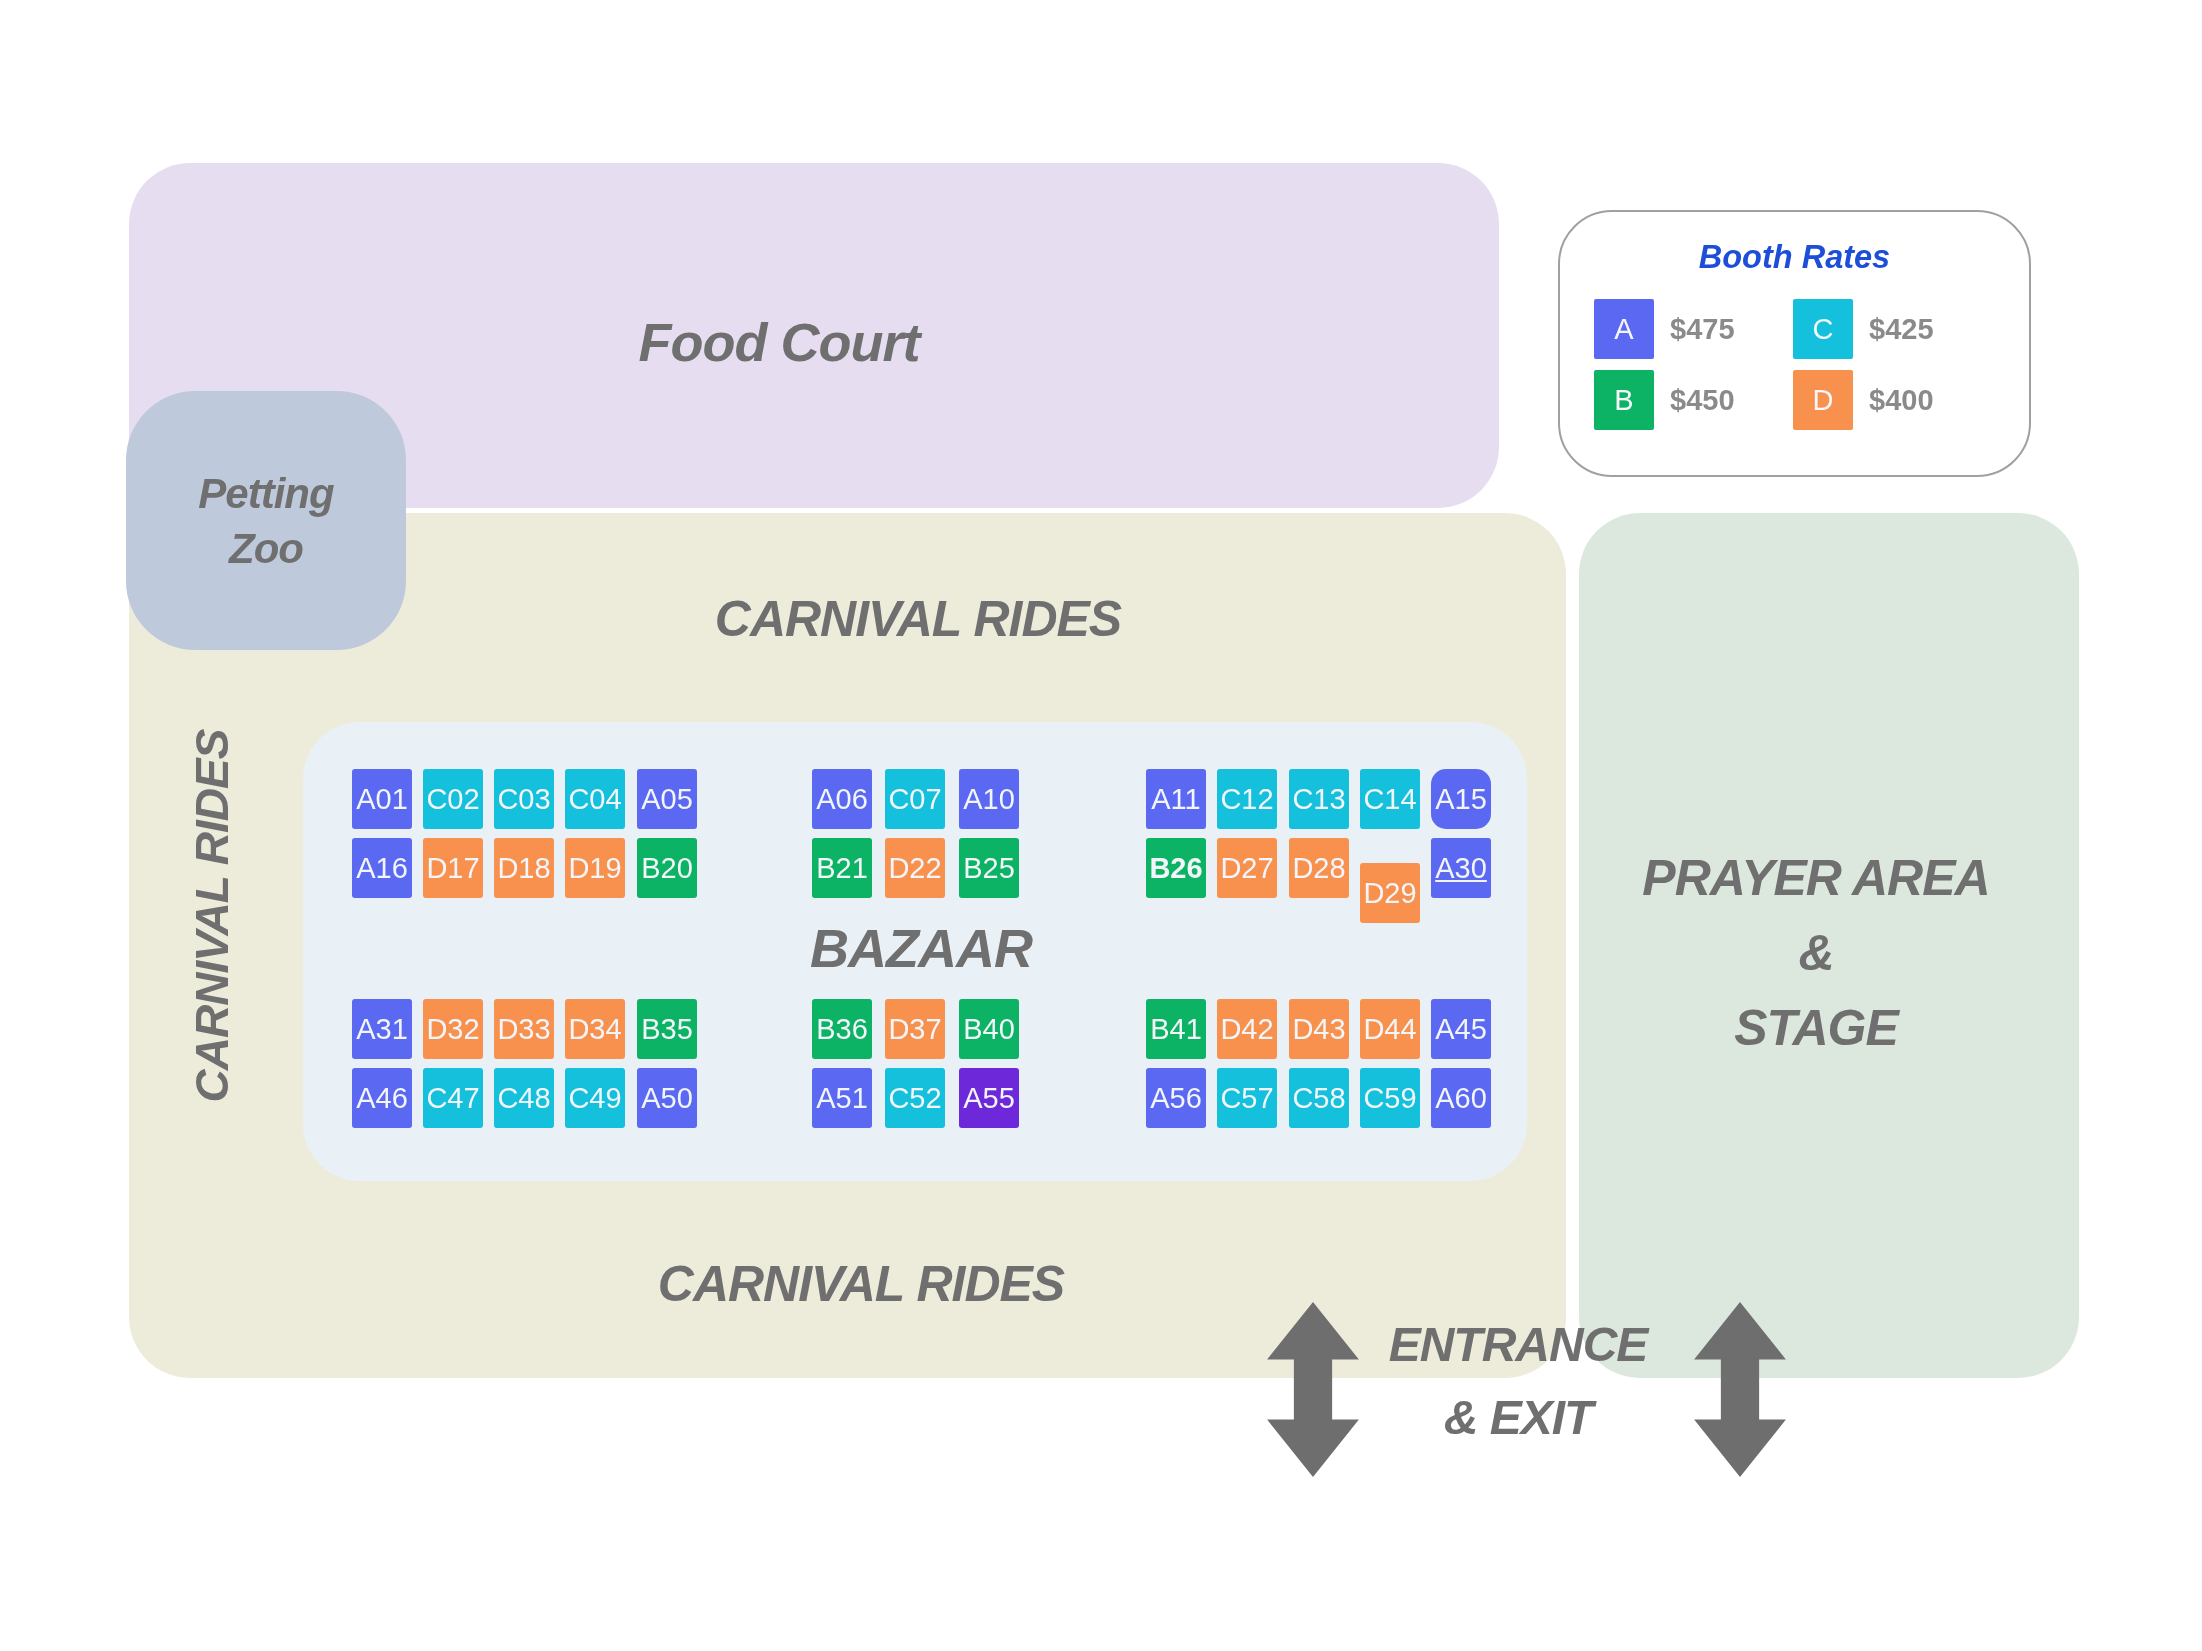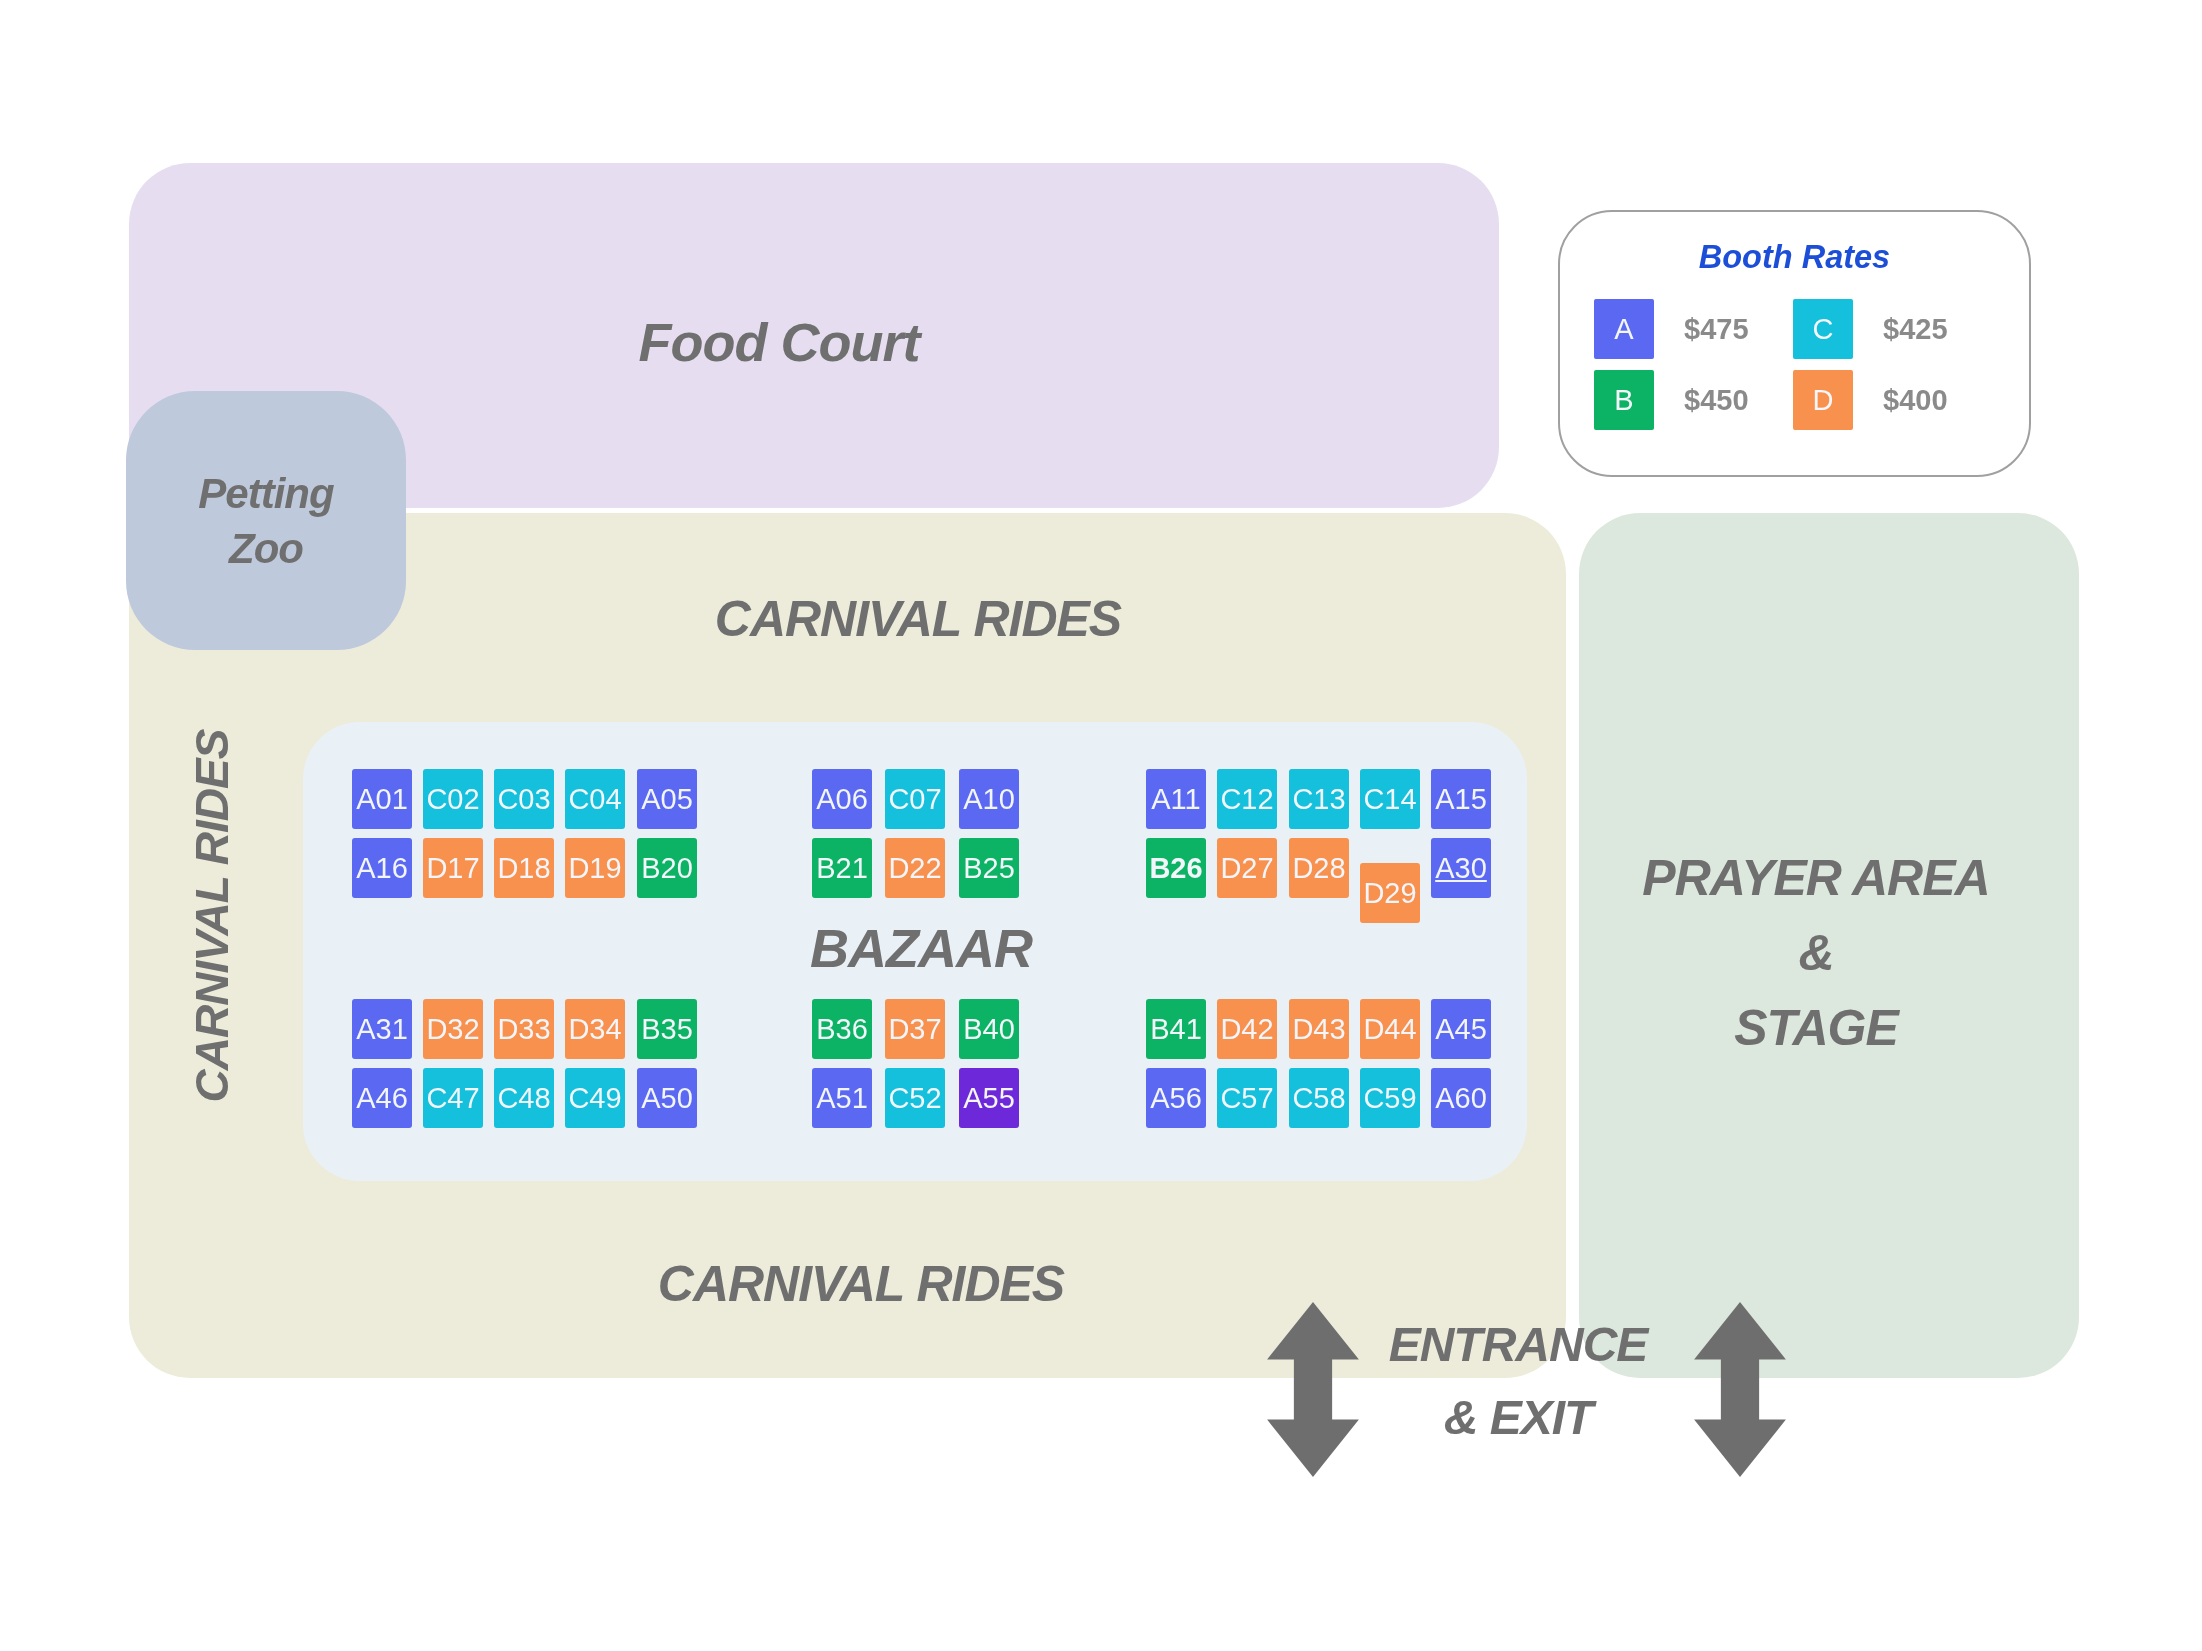--- a/index.html
+++ b/index.html
@@ -34,21 +34,21 @@
     position:absolute;left:0;top:27px;width:100%;text-align:center;
     font-weight:bold;font-style:italic;font-size:32.5px;color:#1d4ed8;
   }
   .legend-item{position:absolute;display:flex;align-items:center;}
   .li-a{left:34px;top:87px;} .li-c{left:233px;top:87px;}
   .li-b{left:34px;top:158px;} .li-d{left:233px;top:158px;}
   .swatch{
     width:60px;height:60px;display:flex;align-items:center;justify-content:center;
     color:#F4F6FA;font-size:29px;border-radius:1.9px;
   }
-  .price{margin-left:30px;font-size:29px;font-weight:bold;color:#8A8A8A;}
+  .price{margin-left:16px;font-size:29px;font-weight:bold;color:#8A8A8A;}
   .booth{
     position:absolute;width:60px;height:60px;border-radius:2.9px;
     display:flex;align-items:center;justify-content:center;
     color:#F2F5FA;font-size:29px;font-weight:normal;
   }
   .arrow{position:absolute;width:92px;height:175px;}
   .arrow-left{left:1267px;top:1302px;}
   .arrow-right{left:1694px;top:1302px;}
 </style>
 </head>
@@ -95,21 +95,21 @@
       <div class="booth" style="left: 812px; top: 769px; width: 60px; height: 60px; background: rgb(90, 104, 242);">A06</div>
       <div class="booth" style="left: 885px; top: 769px; width: 60px; height: 60px; background: rgb(20, 192, 220);">C07</div>
       <div class="booth" style="left: 959px; top: 769px; width: 60px; height: 60px; background: rgb(90, 104, 242);">A10</div>
       <div class="booth" style="left: 812px; top: 838px; width: 60px; height: 60px; background: rgb(12, 179, 100);">B21</div>
       <div class="booth" style="left: 885px; top: 838px; width: 60px; height: 60px; background: rgb(248, 145, 78);">D22</div>
       <div class="booth" style="left: 959px; top: 838px; width: 60px; height: 60px; background: rgb(12, 179, 100);">B25</div>
       <div class="booth" style="left: 1146px; top: 769px; width: 60px; height: 60px; background: rgb(90, 104, 242);">A11</div>
       <div class="booth" style="left: 1217px; top: 769px; width: 60px; height: 60px; background: rgb(20, 192, 220);">C12</div>
       <div class="booth" style="left: 1289px; top: 769px; width: 60px; height: 60px; background: rgb(20, 192, 220);">C13</div>
       <div class="booth" style="left: 1360px; top: 769px; width: 60px; height: 60px; background: rgb(20, 192, 220);">C14</div>
-      <div class="booth" style="left: 1431px; top: 769px; width: 60px; height: 60px; background: rgb(90, 104, 242);">A15</div>
+      <div class="booth" style="left: 1431px; top: 769px; width: 60px; height: 60px; background: rgb(90, 104, 242); border-radius: 15px;">A15</div>
       <div class="booth" style="left: 1146px; top: 838px; width: 60px; height: 60px; background: rgb(12, 179, 100); font-weight: bold;">B26</div>
       <div class="booth" style="left: 1217px; top: 838px; width: 60px; height: 60px; background: rgb(248, 145, 78);">D27</div>
       <div class="booth" style="left: 1289px; top: 838px; width: 60px; height: 60px; background: rgb(248, 145, 78);">D28</div>
       <div class="booth" style="left: 1360px; top: 838px; width: 60px; height: 60px; background: rgb(248, 145, 78); margin-top: 25px;">D29</div>
       <div class="booth" style="left: 1431px; top: 838px; width: 60px; height: 60px; background: rgb(90, 104, 242); text-decoration: underline;">A30</div>
       <div class="booth" style="left: 352px; top: 999px; width: 60px; height: 60px; background: rgb(90, 104, 242);">A31</div>
       <div class="booth" style="left: 423px; top: 999px; width: 60px; height: 60px; background: rgb(248, 145, 78);">D32</div>
       <div class="booth" style="left: 494px; top: 999px; width: 60px; height: 60px; background: rgb(248, 145, 78);">D33</div>
       <div class="booth" style="left: 565px; top: 999px; width: 60px; height: 60px; background: rgb(248, 145, 78);">D34</div>
       <div class="booth" style="left: 637px; top: 999px; width: 60px; height: 60px; background: rgb(12, 179, 100);">B35</div>

